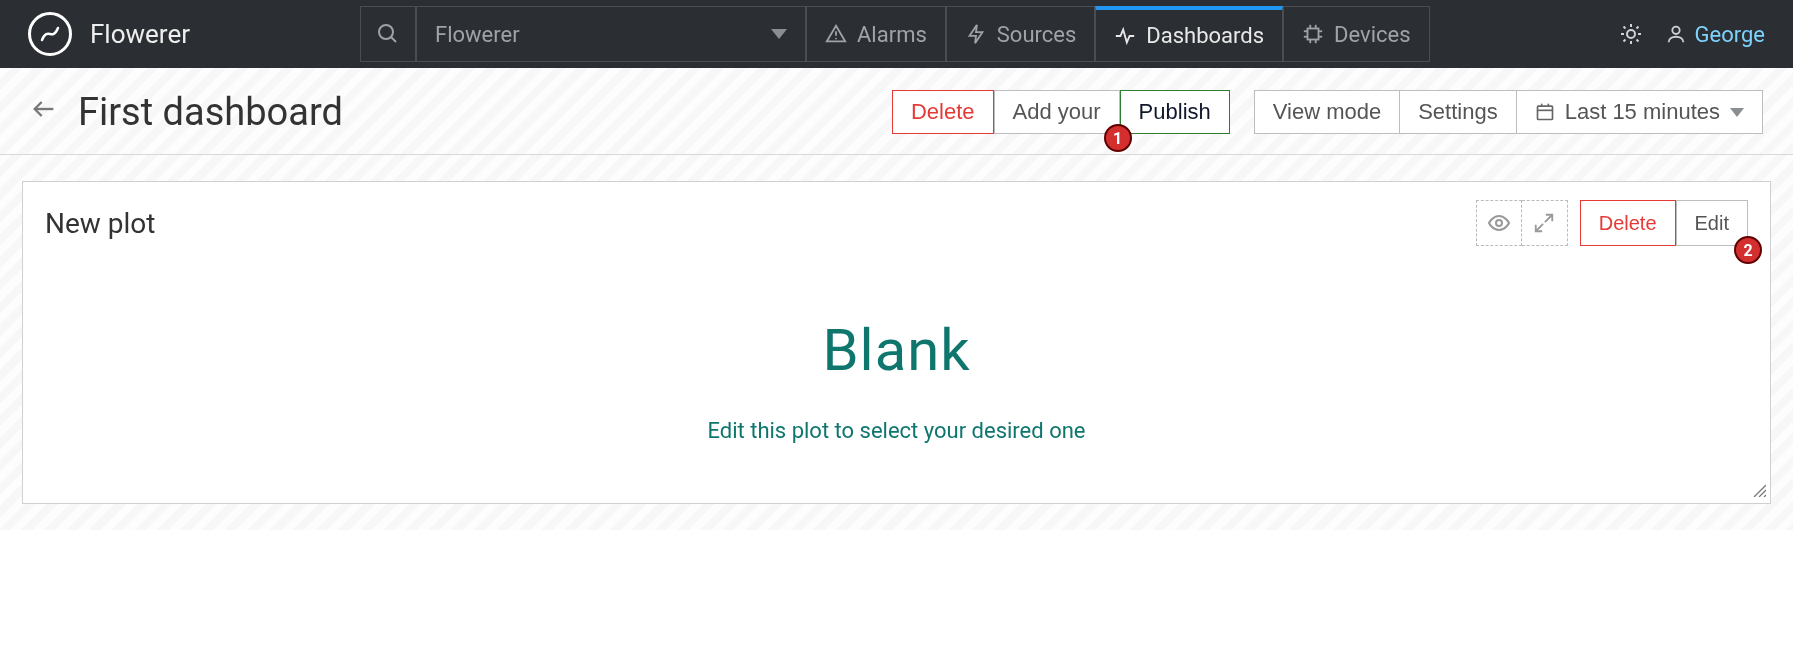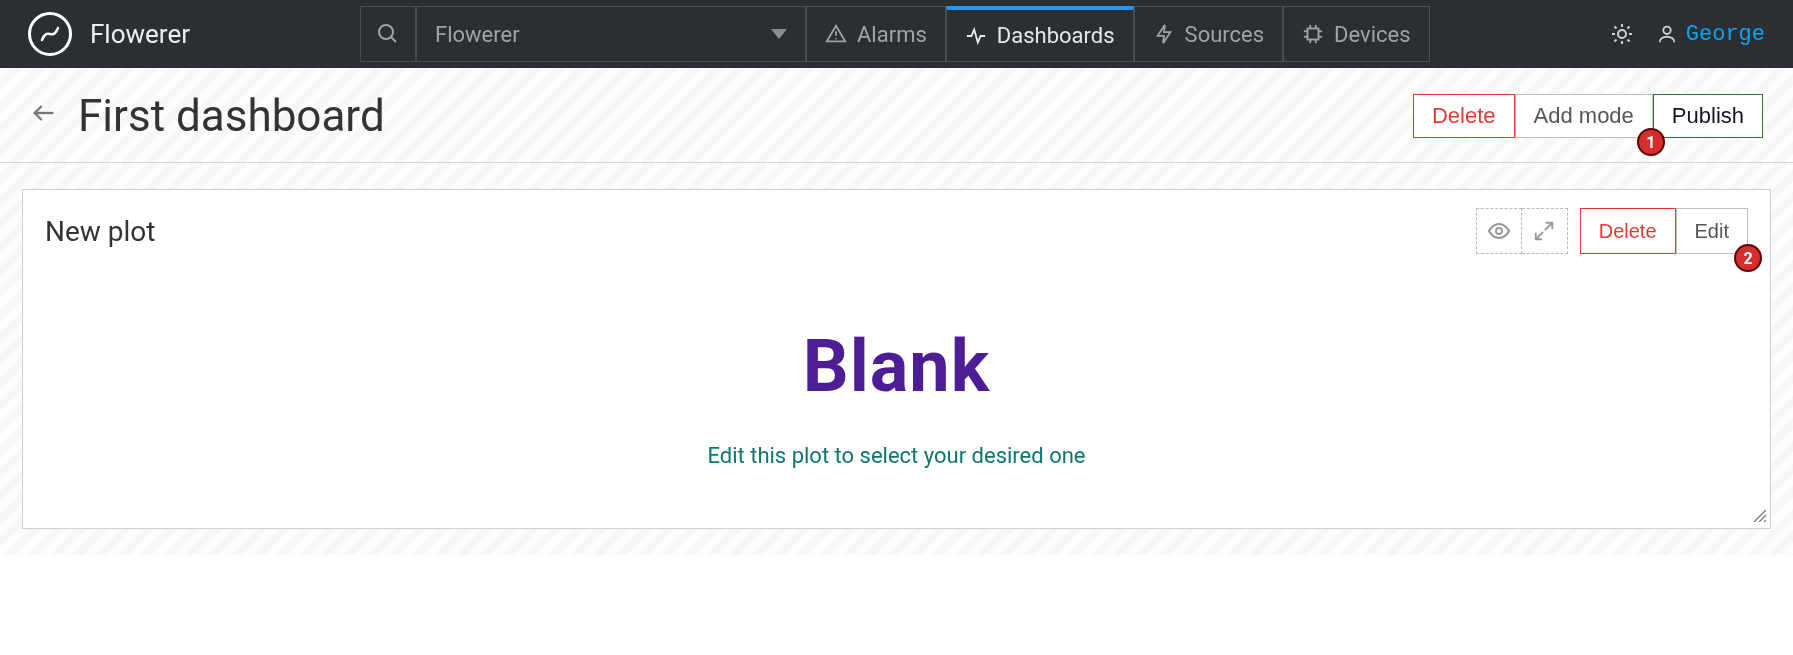--- a/index.html
+++ b/index.html
@@ -51,40 +51,39 @@
   }
   .nav-item { cursor: pointer; white-space: nowrap; }
   .nav-item-active {
     border-top: 4px solid #2196f3;
     color: #e8e8e8;
   }
 
   .nav-right {
     margin-left: auto;
     display: flex; align-items: center; gap: 22px;
-    color: #0ea5e9;
+    color: #7dd3fc;
     font-size: 22px;
-    font-family: Liberation Mono, monospace;
   }
   .nav-right .icon { color: #cfd2d4; }
   .user-group { display:flex; align-items:center; gap:8px; }
 
   .icon { display: inline-flex; align-items: center; justify-content: center; }
 
   
   .page-header {
     display: flex;
     align-items: center;
     padding: 22px 30px 20px 30px;
     border-bottom: 1px solid #d8d8d8;
     gap: 20px;
     background: repeating-linear-gradient(135deg,#fdfdfd 0,#fdfdfd 8px,#f7f7f7 8px,#f7f7f7 16px);
   }
   .back-arrow { font-size: 28px; color: #777; cursor: pointer; }
-  .page-title { font-size: 44px; color: #333; font-weight: 400; text-align: right; }
+  .page-title { font-size: 38px; color: #333; font-weight: 400; text-align: right; }
 
   .header-actions { margin-left: auto; display: flex; gap: 24px; }
   .btn-group { display: flex; }
   .btn {
     border: 1px solid #bdbdbd;
     background: #fff;
     padding: 8px 18px;
     font-size: 22px;
     color: #555;
     cursor: pointer;
@@ -141,21 +140,21 @@
     cursor: pointer;
     height: 46px;
     display:flex; align-items:center;
   }
   .plot-btn-group .plot-btn + .plot-btn { border-left: none; }
   .plot-btn-danger { color: #e53935; border-color: #e53935; }
   .plot-btn-group .plot-btn-danger + .plot-btn { border-left: 1px solid #bdbdbd; }
   .marker-2 { right: -14px; bottom: -18px; }
 
   .plot-body { text-align: center; padding-top: 70px; }
-  .blank-title { font-size: 72px; color: #4c1d95; font-weight: 700; letter-spacing: 1px; }
+  .blank-title { font-size: 58px; color: #0f766e; font-weight: 400; letter-spacing: 1px; }
   .blank-sub { font-size: 22px; color: #0f766e; margin-top: 34px; }
 
   .resize-handle {
     position: absolute; right: 4px; bottom: 2px;
     color: #777; cursor: nwse-resize;
   }
   .resize-handle svg { width: 16px; height: 16px; }
 
   .chev-down {
     width: 0; height: 0;
@@ -198,35 +197,35 @@
     <div class="nav-box nav-item">
       <span class="icon">
         <svg width="22" height="22" viewBox="0 0 24 24" fill="none" stroke="#9ea3a7" stroke-width="2">
             <path d="M12 3 L22 20 H2 Z"></path>
             <line x1="12" y1="9" x2="12" y2="14"></line>
             <circle cx="12" cy="17" r="1" fill="#9ea3a7" stroke="none"></circle>
           </svg>
       </span>
       <span>Alarms</span>
     </div>
+    <div class="nav-box nav-item">
+      <span class="icon">
+        <svg width="22" height="22" viewBox="0 0 24 24" fill="none" stroke="#9ea3a7" stroke-width="2">
+            <polyline points="13 2 5 14 12 14 11 22 19 10 12 10 13 2"></polyline>
+          </svg>
+      </span>
+      <span>Sources</span>
+    </div>
     <div class="nav-box nav-item nav-item-active">
       <span class="icon">
         <svg width="22" height="22" viewBox="0 0 24 24" fill="none" stroke="#e8e8e8" stroke-width="2">
             <polyline points="2 12 7 12 10 5 14 19 17 12 22 12"></polyline>
           </svg>
       </span>
       <span>Dashboards</span>
-    </div>
-    <div class="nav-box nav-item">
-      <span class="icon">
-        <svg width="22" height="22" viewBox="0 0 24 24" fill="none" stroke="#9ea3a7" stroke-width="2">
-            <polyline points="13 2 5 14 12 14 11 22 19 10 12 10 13 2"></polyline>
-          </svg>
-      </span>
-      <span>Sources</span>
     </div>
     <div class="nav-box nav-item">
       <span class="icon">
         <svg width="22" height="22" viewBox="0 0 24 24" fill="none" stroke="#9ea3a7" stroke-width="2">
             <rect x="6" y="6" width="12" height="12"></rect>
             <line x1="9" y1="2" x2="9" y2="6"></line>
             <line x1="15" y1="2" x2="15" y2="6"></line>
             <line x1="9" y1="18" x2="9" y2="22"></line>
             <line x1="15" y1="18" x2="15" y2="22"></line>
             <line x1="2" y1="9" x2="6" y2="9"></line>
@@ -271,26 +270,42 @@
         <line x1="20" y1="12" x2="4" y2="12"></line>
         <polyline points="10 6 4 12 10 18"></polyline>
       </svg>
   </span>
   <span class="page-title">First dashboard</span>
 
   <div class="header-actions">
     <div class="btn-group">
       <button class="btn btn-danger">Delete</button>
       <div class="add-plot-wrap">
-        <button class="btn">Add mode</button>
+        <button class="btn">Add your</button>
         <span class="marker marker-1">1</span>
       </div>
       <button class="btn btn-success">Publish</button>
     </div>
 
+    <div class="btn-group">
+      <button class="btn">View mode</button>
+      <button class="btn">Settings</button>
+      <button class="btn">
+        <span class="icon">
+          <svg width="20" height="20" viewBox="0 0 24 24" fill="none" stroke="#666" stroke-width="2">
+              <rect x="3" y="5" width="18" height="16" rx="1"></rect>
+              <line x1="3" y1="10" x2="21" y2="10"></line>
+              <line x1="8" y1="2" x2="8" y2="6"></line>
+              <line x1="16" y1="2" x2="16" y2="6"></line>
+            </svg>
+        </span>
+        <span>Last 15 minutes</span>
+        <span class="chev-down small-chev"></span>
+      </button>
+    </div>
   </div>
 </div>
 
 <div class="content-area">
   <div class="plot-panel">
     <div class="plot-header">
       <span class="plot-title">New plot</span>
 
       <div class="plot-tools">
         <div class="tool-group">

